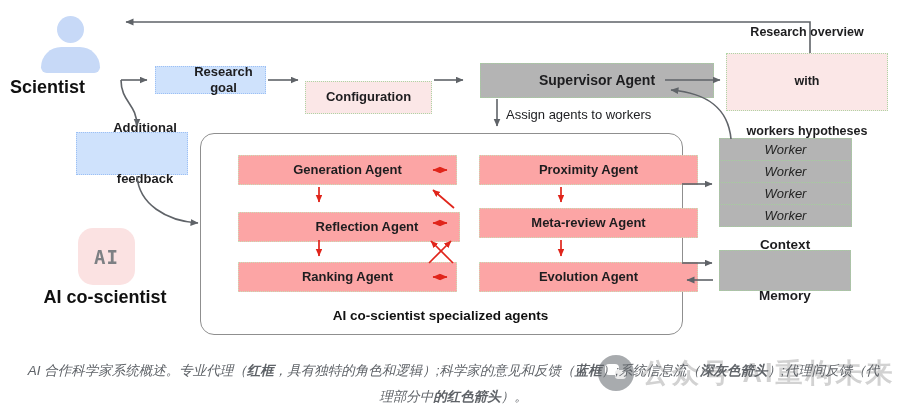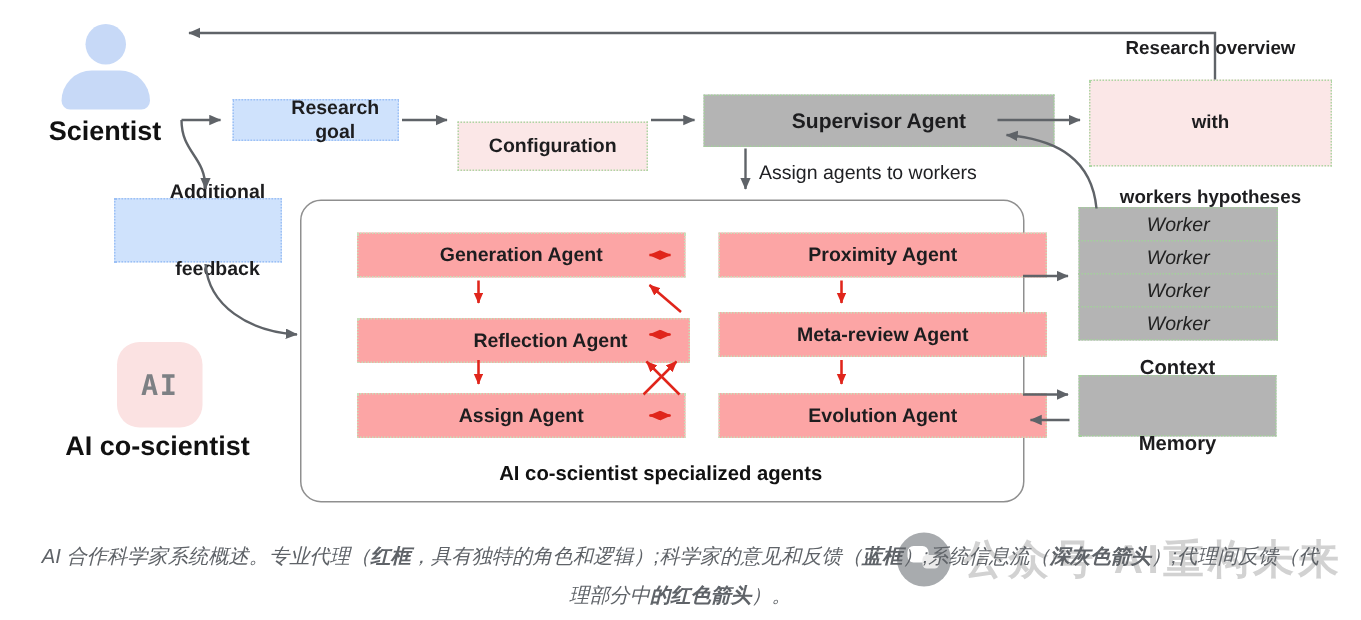--- a/index.html
+++ b/index.html
@@ -29,25 +29,25 @@
   .wm-bubble1{position:absolute;left:7px;top:9px;width:14px;height:11px;background:#fff;border-radius:4px;}
   .wm-bubble2{position:absolute;left:17px;top:15px;width:11px;height:9px;background:#e8e8e8;border-radius:3px;}
 </style>
 </head>
 <body>
 
 <div id="canvas">
 
   <div class="person-head" style="left:57px;top:16px;width:27px;height:27px;"></div>
   <div class="person-body" style="left:41px;top:47px;width:59px;height:26px;"></div>
-  <div class="plain-label" style="left:10px;top:77px;width:120px;text-align:center;font-weight:bold;font-size:18px;">Scientist</div>
+  <div class="plain-label" style="left:10px;top:77px;width:120px;text-align:left;font-weight:bold;font-size:18px;">Scientist</div>
 
   <div class="box blue" style="left:155px;top:66px;width:111px;height:28px;">Research goal</div>
   <div class="box pink" style="left:305px;top:64px;width:127px;height:33px;margin-top:17px;">Configuration</div>
-  <div class="box gray" style="left:469px;top:63px;width:234px;height:35px;font-size:14px;">Supervisor Agent</div>
+  <div class="box gray" style="left:480px;top:63px;width:234px;height:35px;font-size:14px;">Supervisor Agent</div>
 
   <div class="box pink" style="left:726px;top:53px;width:162px;height:58px;flex-direction:column;font-size:12.5px;">
     <span>Research overview</span>
     <span>with</span>
     <span>workers hypotheses</span>
   </div>
 
   <div class="plain-label" style="left:506px;top:107px;font-size:13px;color:#202124;">Assign agents to workers</div>
 
   <div class="box blue" style="left:76px;top:132px;width:112px;height:43px;flex-direction:column;">
@@ -59,21 +59,21 @@
     <span>AI</span>
   </div>
   <div class="plain-label" style="left:5px;top:287px;width:200px;text-align:center;font-weight:bold;font-size:18px;">AI co-scientist</div>
 
   <div class="container" style="left:200px;top:133px;width:481px;height:200px;"></div>
 
   <div class="box agent" style="left:210px;top:155px;width:219px;height:30px;">Generation Agent</div>
   <div class="box agent" style="left:451px;top:155px;width:219px;height:30px;">Proximity  Agent</div>
   <div class="box agent" style="left:210px;top:212px;width:222px;height:30px;padding-left:36px;">Reflection Agent</div>
   <div class="box agent" style="left:451px;top:208px;width:219px;height:30px;">Meta-review Agent</div>
-  <div class="box agent" style="left:210px;top:262px;width:219px;height:30px;">Assign Agent</div>
+  <div class="box agent" style="left:210px;top:262px;width:219px;height:30px;">Ranking Agent</div>
   <div class="box agent" style="left:451px;top:262px;width:219px;height:30px;">Evolution Agent</div>
 
   <div class="plain-label" style="left:200px;top:308px;width:481px;text-align:center;font-weight:bold;font-size:13.5px;">AI co-scientist specialized agents</div>
 
   <div style="position:absolute;left:719px;top:138px;z-index:2;font-style:italic;">
     <div class="worker-row">Worker</div>
     <div class="worker-row" style="margin-top:-1px;">Worker</div>
     <div class="worker-row" style="margin-top:-1px;">Worker</div>
     <div class="worker-row" style="margin-top:-1px;">Worker</div>
   </div>

